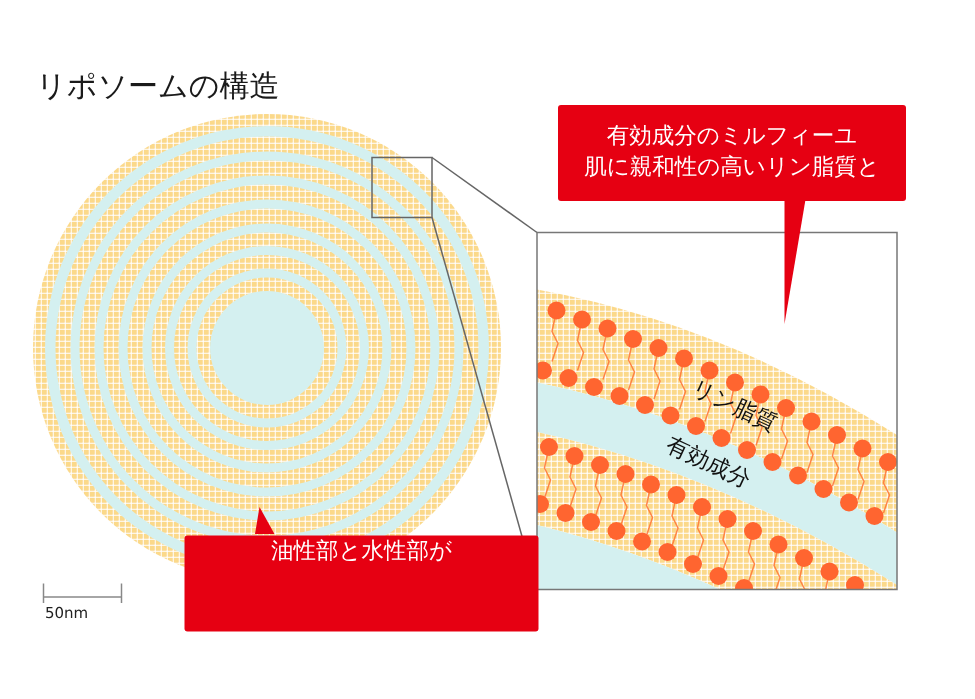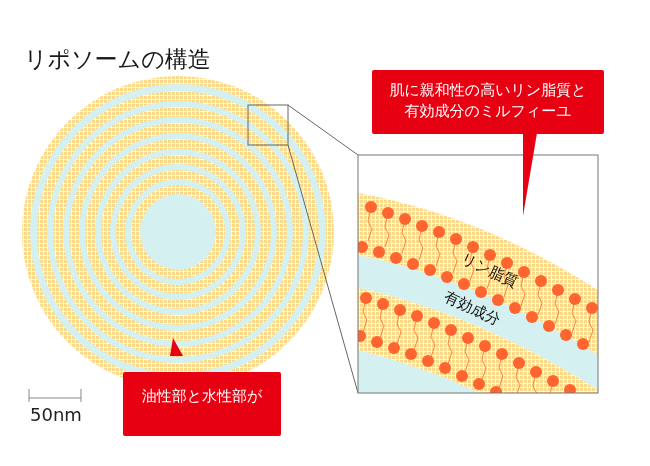--- a/index.html
+++ b/index.html
@@ -1,23 +1,23 @@
 <!DOCTYPE html>
 <html><head>
 <meta charset="utf-8">
 <style>
   html, body { margin: 0; padding: 0; background: #ffffff; }
   body { width: 650px; height: 466px; position: relative; overflow: hidden;
          font-family: "DejaVu Sans", "Liberation Sans", sans-serif; }
-  .title { position: absolute; left: 24px; top: 44px; font-size: 23px; color: #1a1a1a; letter-spacing: 0px; white-space: nowrap; }
+  .title { position: absolute; left: 24px; top: 44px; font-size: 20px; color: #1a1a1a; letter-spacing: 0px; white-space: nowrap; }
   .callout { position: absolute; background: #e60012; color: #ffffff; border-radius: 2px;
              text-align: center; font-size: 15px; line-height: 21px; }
   .callout-top { left: 372px; top: 70px; width: 232px; height: 64px; padding-top: 10px; box-sizing: border-box; }
-  .callout-bottom { left: 123px; top: 372px; width: 158px; height: 64px; padding-top: 14px; box-sizing: border-box; }
-  .scale-label { position: absolute; left: 30px; top: 404px; font-size: 18px; color: #222; }
+  .callout-bottom { left: 123px; top: 357px; width: 236px; height: 64px; padding-top: 0; box-sizing: border-box; }
+  .scale-label { position: absolute; left: 30px; top: 404px; font-size: 10px; color: #222; }
   svg.main { position: absolute; left: 0; top: 0; }
   .band-label { font-size: 15px; fill: #111; }
 </style>
 </head>
 <body>
 
 <svg class="main" width="650" height="466" viewBox="0 0 650 466">
   <defs>
     <pattern id="grid" width="4" height="4" patternUnits="userSpaceOnUse">
       <rect width="4" height="4" fill="#f5b940"></rect>
@@ -163,21 +163,21 @@
   <g stroke="#888" stroke-width="1">
     <line x1="29" y1="398" x2="81" y2="398"></line>
     <line x1="29" y1="389" x2="29" y2="402"></line>
     <line x1="81" y1="389" x2="81" y2="402"></line>
   </g>
 </svg>
 
 <div class="title">リポソームの構造</div>
 
 <div class="callout callout-top">
+  <div>有効成分のミルフィーユ</div>
   <div>肌に親和性の高いリン脂質と</div>
-  <div>有効成分のミルフィーユ</div>
 </div>
 
 <div class="callout callout-bottom">
   <div>油性部と水性部が</div>
 </div>
 
 <div class="scale-label">50nm</div>
 
 </body></html>

